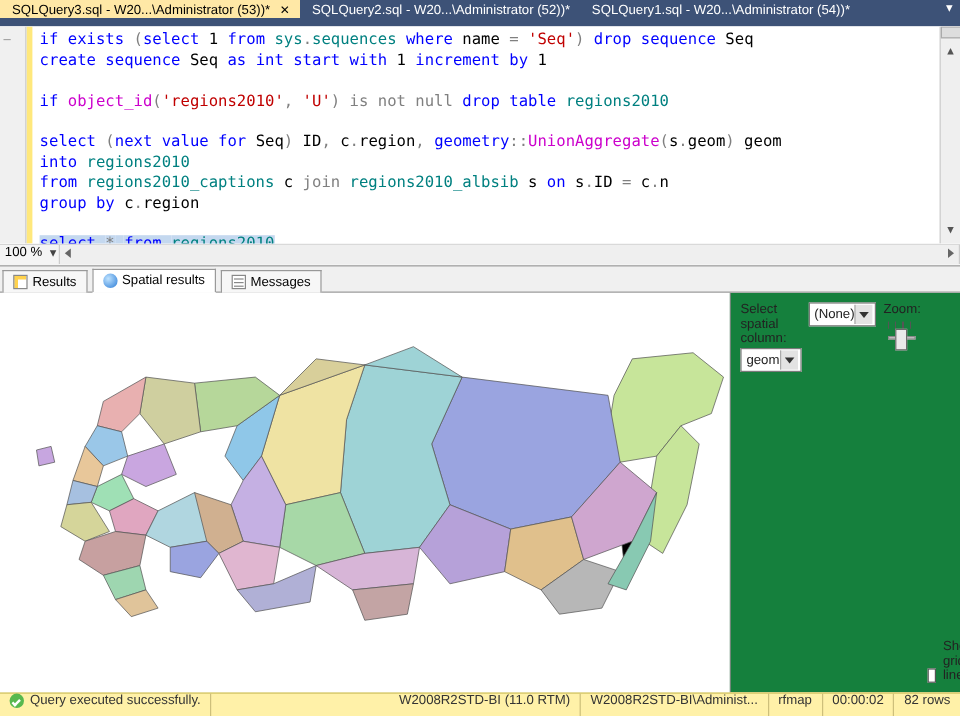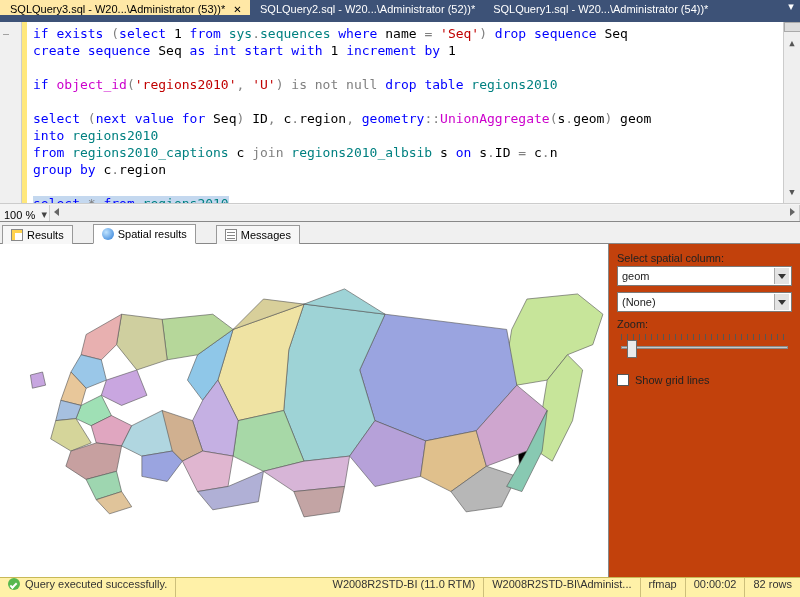--- a/index.html
+++ b/index.html
@@ -92,21 +92,21 @@
   .gray{ color: #808080; }
   .sel { background: #c4d8ef; }
   .editor-vscroll {
     width: 17px; background:#efefef; border-left:1px solid #ccc;
     display:flex; flex-direction:column; align-items:center;
   }
   .editor-vscroll .arrow { font-size:9px; color:#555; padding:2px 0;}
   .splitbtn { width:17px; height:10px; background:#ddd; border:1px solid #aaa; margin-bottom:1px;}
   .zoom-row {
     height: 18px;
-    display:flex; align-items:flex-end;
+    display:flex; align-items:flex-start;
     background:#f4f4f4;
     border-top:1px solid #ccc;
     font-size:11px;
   }
   .zoom-row .pct { padding: 0 4px;}
   .zoom-row .dd  { width:10px; text-align:center; color:#444;}
   .zoom-row .hscroll { flex:1; height:16px; background:#efefef; border-left:1px solid #ccc; border-right:1px solid #ccc; position:relative;}
   .zoom-row .hscroll::before, .zoom-row .hscroll::after{
     content:""; position:absolute; top:3px; width:0;height:0; border-top:4px solid transparent;border-bottom:4px solid transparent;
   }
@@ -118,21 +118,21 @@
     background:#f0f0f0;
     display:flex; align-items:flex-end;
     padding-left:2px;
     border-bottom:1px solid #888;
   }
   .rtab {
     padding:3px 8px;
     border:1px solid #999;
     border-bottom:none;
     background:#f7f7f7;
-    margin-right:20px;
+    margin-right:4px;
     display:flex; align-items:center; gap:4px;
     font-size:11px;
     position:relative; top:1px;
   }
   .rtab.active { background:#fff; border-bottom:1px solid #fff;}
   .ricon { width:12px; height:12px; display:inline-block;}
   .ricon.grid { background:linear-gradient(#fff,#fff); border:1px solid #888; box-shadow: inset 3px 0 0 #ffd24d, inset 0 3px 0 #ffd24d;}
   .ricon.globe{ border-radius:50%; background:radial-gradient(circle at 35% 35%, #bfe3ff, #2a7bd6); }
   .ricon.msg  { border:1px solid #888; background:#fff; position:relative;}
   .ricon.msg::after{content:""; position:absolute; left:1px; top:2px; right:1px; height:1px; background:#888; box-shadow:0 3px 0 #888, 0 6px 0 #888;}
@@ -145,25 +145,25 @@
   }
   .map-pane {
     flex:1;
     position:relative;
     background:#fff;
   }
   .map-pane svg { width:100%; height:100%; }
   .side-pane {
     width:192px;
     border-left:1px solid #888;
-    background:#c2410c;
+    background:#15803d;
     padding:8px 8px;
     font-size:11px;
     color:#222;
-    display:flex; flex-direction:column; gap:6px;
+    display:flex; flex-direction:row; gap:6px;
   }
   .side-pane label { display:block; margin-bottom:2px;}
   .combo {
     height:20px; border:1px solid #7a7a7a; background:#fff;
     display:flex; align-items:center; justify-content:space-between;
     padding:0 2px 0 4px;
   }
   .combo .arr { width:15px; height:16px; background:#e3e3e3; border-left:1px solid #aaa; display:flex;align-items:center;justify-content:center;}
   .combo .arr::after{content:""; border-left:4px solid transparent;border-right:4px solid transparent;border-top:5px solid #333;}
   .slider {

